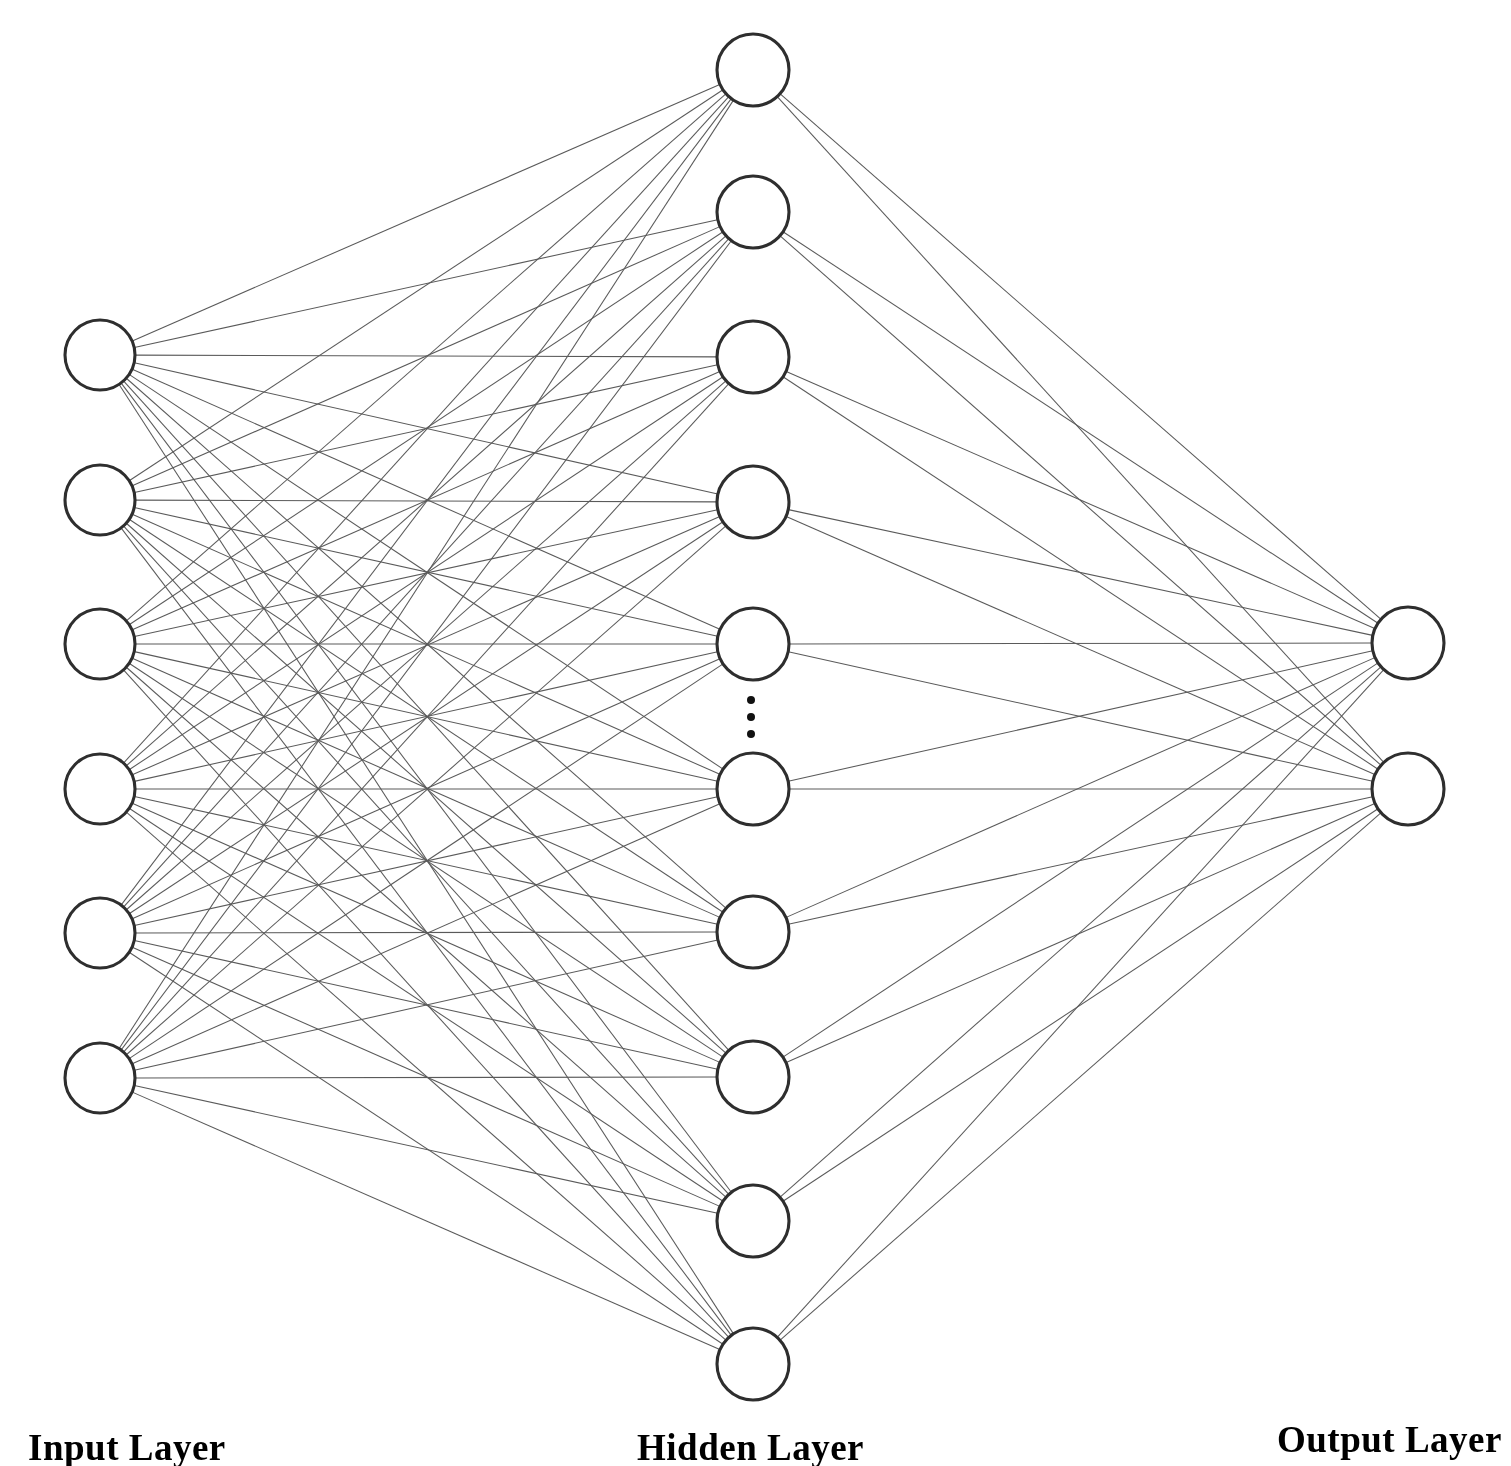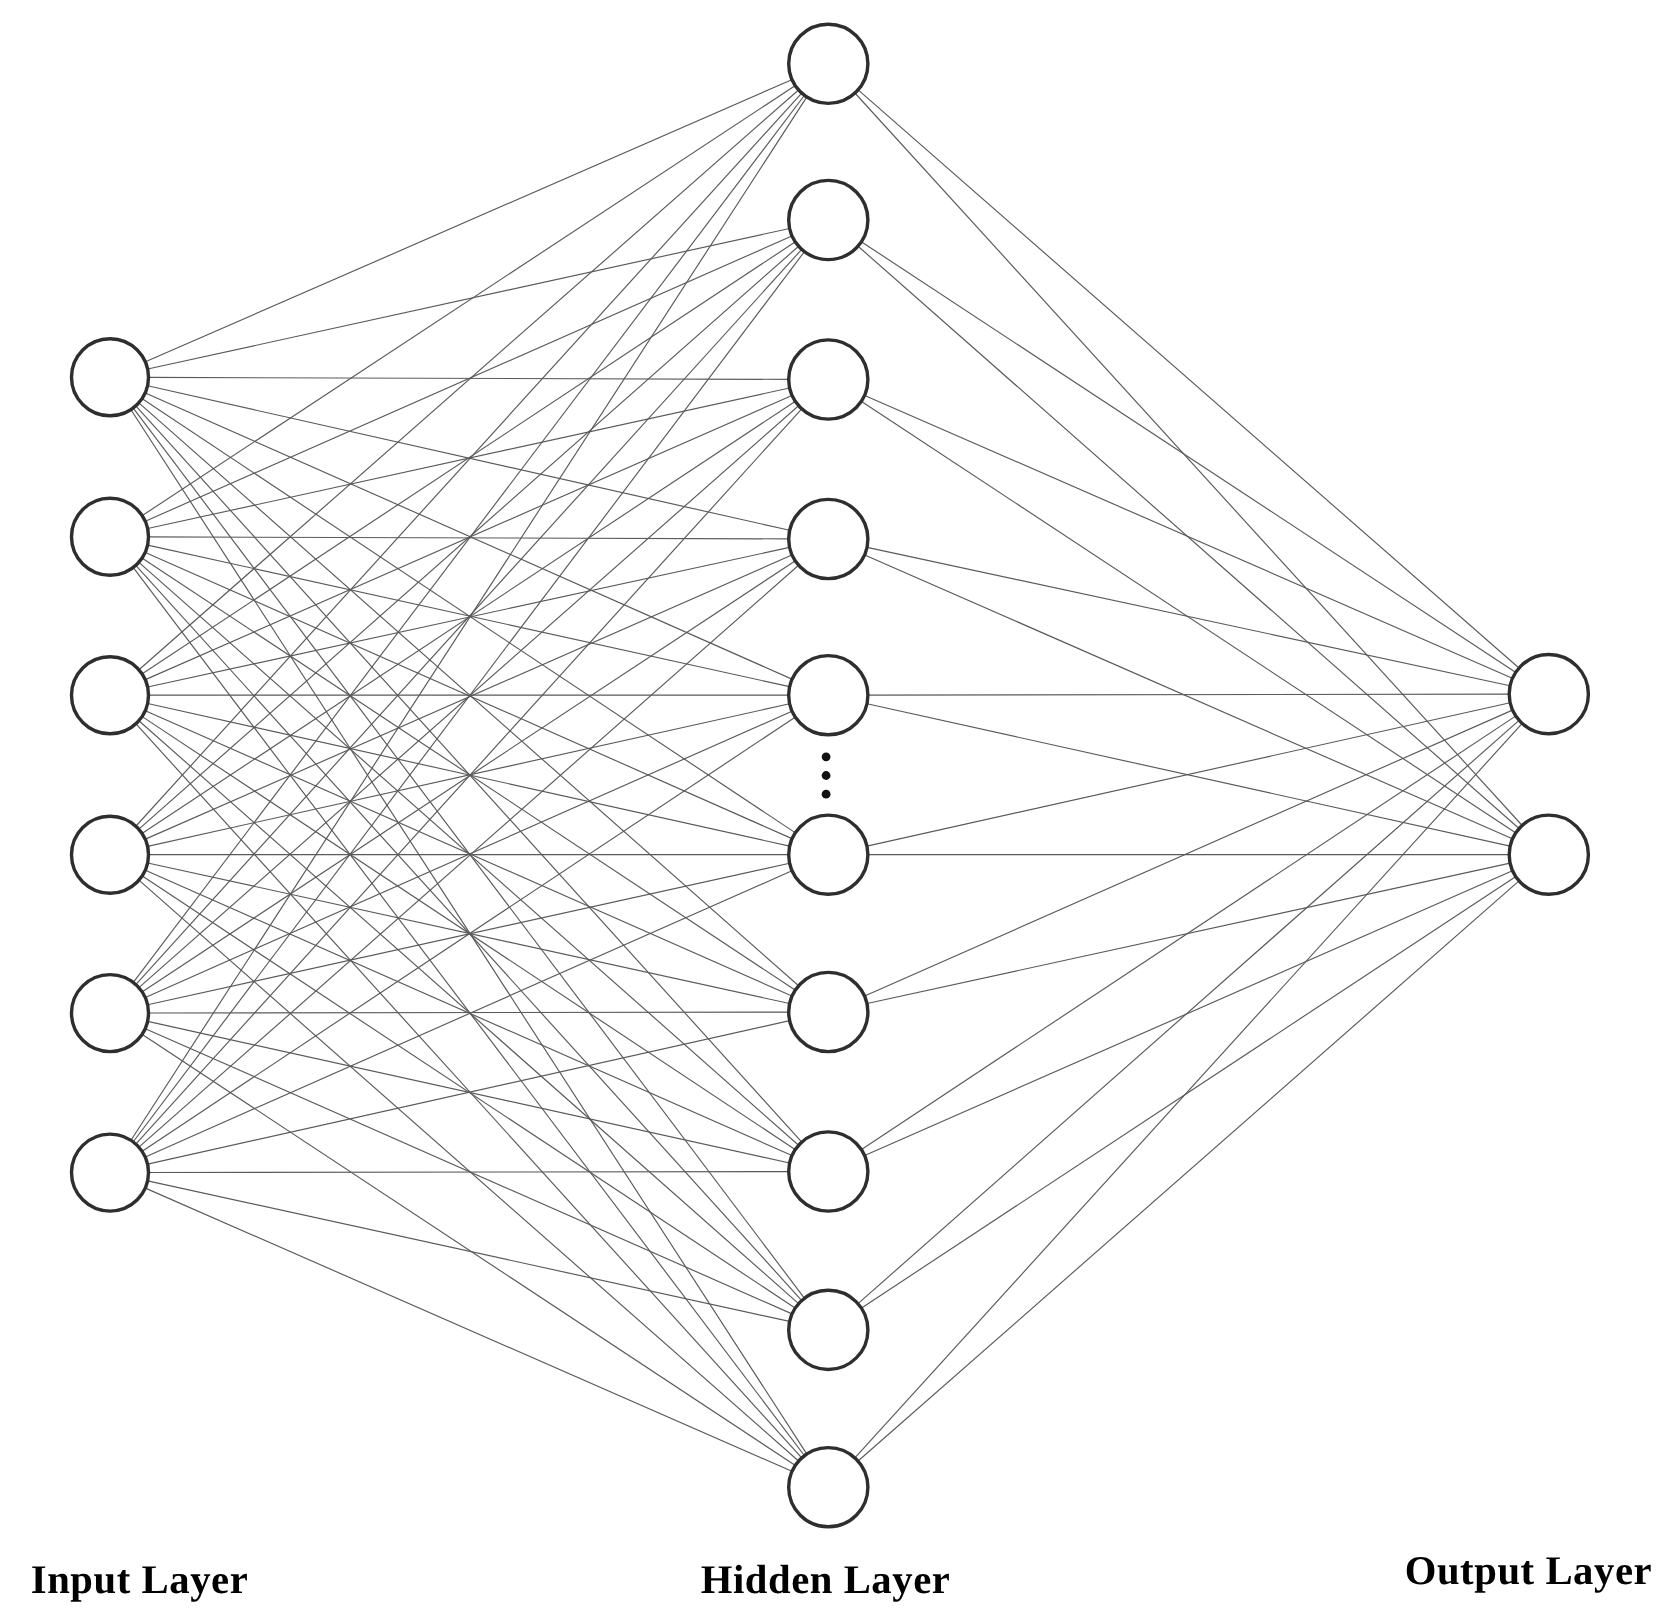--- a/index.html
+++ b/index.html
@@ -10,21 +10,21 @@
   }
   body {
     width: 1511px;
     height: 1466px;
     position: relative;
     overflow: hidden;
     font-family: "Liberation Serif", "DejaVu Serif", serif;
   }
   #diagram-root {
     position: absolute;
-    top: 0;
+    top: 12px;
     left: 0;
     width: 1511px;
     height: 1147px;
     border-radius: 24px;
   }
   svg#nn-svg {
     display: block;
     width: 1511px;
     height: 1466px;
   }

